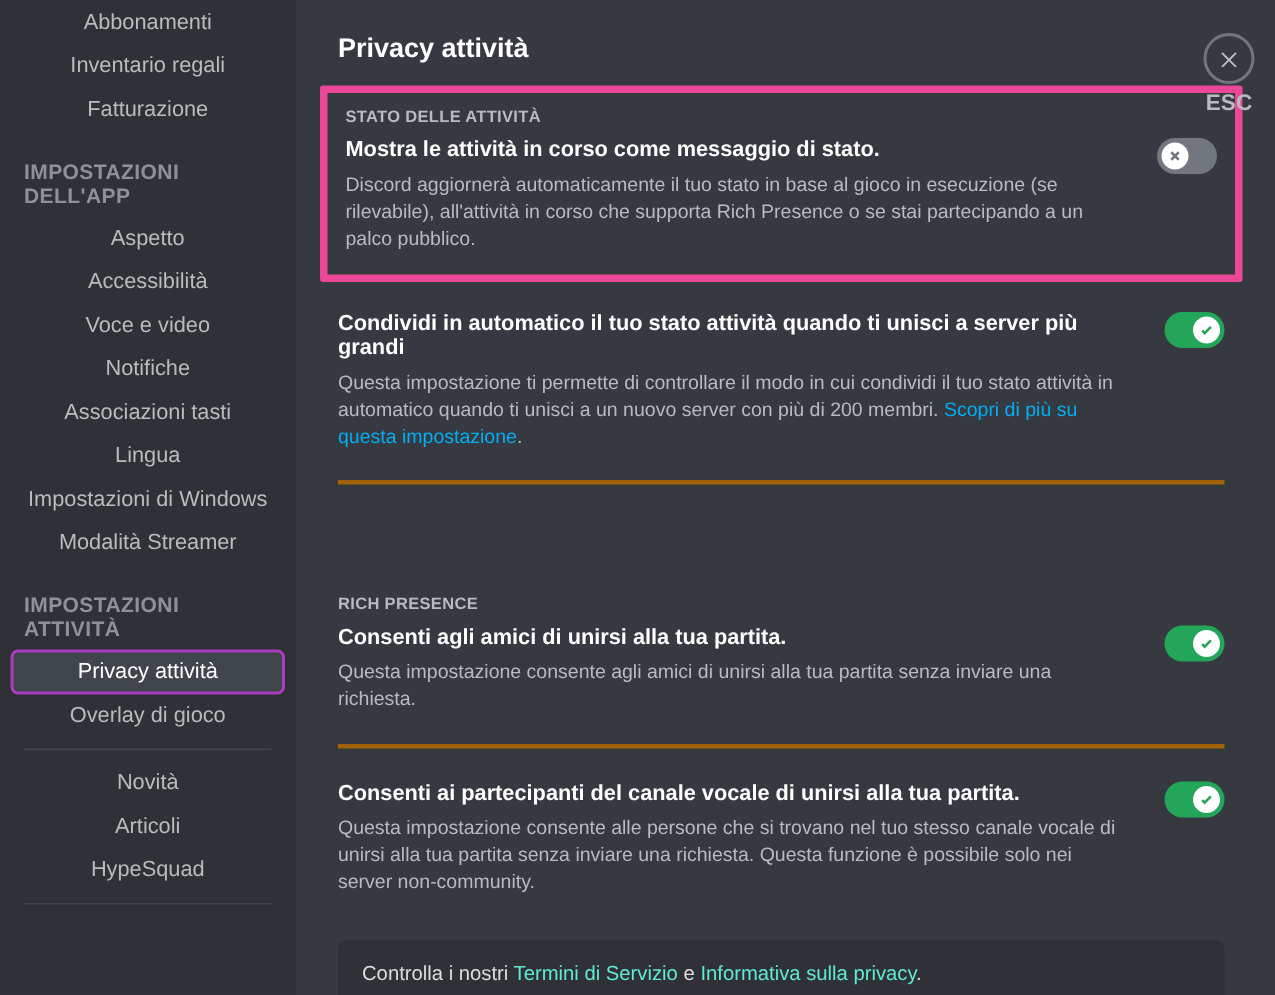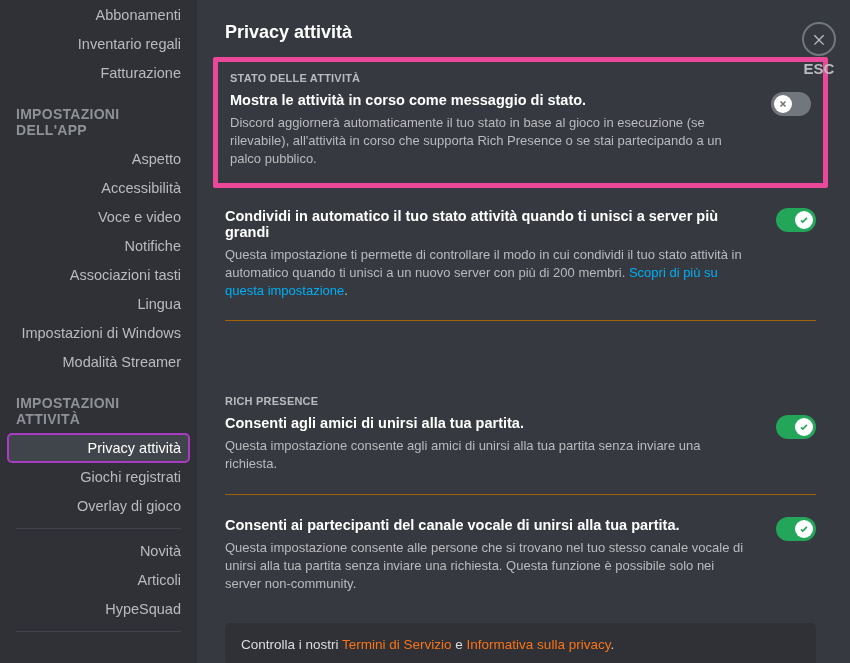--- a/index.html
+++ b/index.html
@@ -29,21 +29,21 @@
   }
   .sidebar-item {
     padding: 6px 8px;
     margin: 1px 0;
     border-radius: 4px;
     font-size: 14.5px;
     color: #b9bbbe;
     cursor: pointer;
     display: flex;
     align-items: center;
-    justify-content: flex-end;
+    justify-content: center;
   }
   .sidebar-item.selected {
     background: #40444b;
     color: #fff;
   }
   .sidebar-item.highlight-frame {
     outline: 2px solid #a93cc1;
     outline-offset: -1px;
   }
   .sidebar-divider {
@@ -65,21 +65,21 @@
     margin-bottom: 14px;
   }
   .section-header {
     color: #b9bbbe;
     font-size: 11px;
     font-weight: 700;
     text-transform: uppercase;
     margin-bottom: 8px;
     letter-spacing: 0.02em;
   }
-  .setting-block { margin-bottom: 22px; padding-bottom: 20px; border-bottom: 1px solid #a16207; }
+  .setting-block { margin-bottom: 22px; padding-bottom: 20px; border-bottom: 3px solid #a16207; }
   .setting-block.no-border { border-bottom: none; padding-bottom: 0; }
   .setting-row {
     display: flex;
     justify-content: space-between;
     align-items: flex-start;
     gap: 32px;
   }
   .setting-title {
     color: #fff;
     font-size: 14.5px;
@@ -138,21 +138,21 @@
   }
   .close-label { font-size: 15px; color: #b9bbbe; font-weight: 600; }
   .notice-box {
     background: #2f3136;
     padding: 14px 16px;
     border-radius: 5px;
     font-size: 13.5px;
     color: #dcddde;
     margin-top: 30px;
   }
-  .notice-box a { color: #f97316; text-decoration: none; }
+  .notice-box a { color: #5eead4; text-decoration: none; }
   .spacer-lg { height: 52px; }
 </style>
 </head>
 <body>
 
 <div class="sidebar">
   <div class="sidebar-item">
       <span>Abbonamenti</span>
     </div>
   <div class="sidebar-item">
@@ -184,23 +184,20 @@
   <div class="sidebar-item">
       <span>Impostazioni di Windows</span>
     </div>
   <div class="sidebar-item">
       <span>Modalità Streamer</span>
     </div>
 
   <div class="sidebar-section-header">IMPOSTAZIONI ATTIVITÀ</div>
   <div class="sidebar-item selected highlight-frame">
       <span>Privacy attività</span>
-    </div>
-  <div class="sidebar-item">
-      <span>Giochi registrati</span>
     </div>
   <div class="sidebar-item">
       <span>Overlay di gioco</span>
     </div>
 
   <div class="sidebar-divider"></div>
   <div class="sidebar-item">
       <span>Novità</span>
     </div>
   <div class="sidebar-item">

